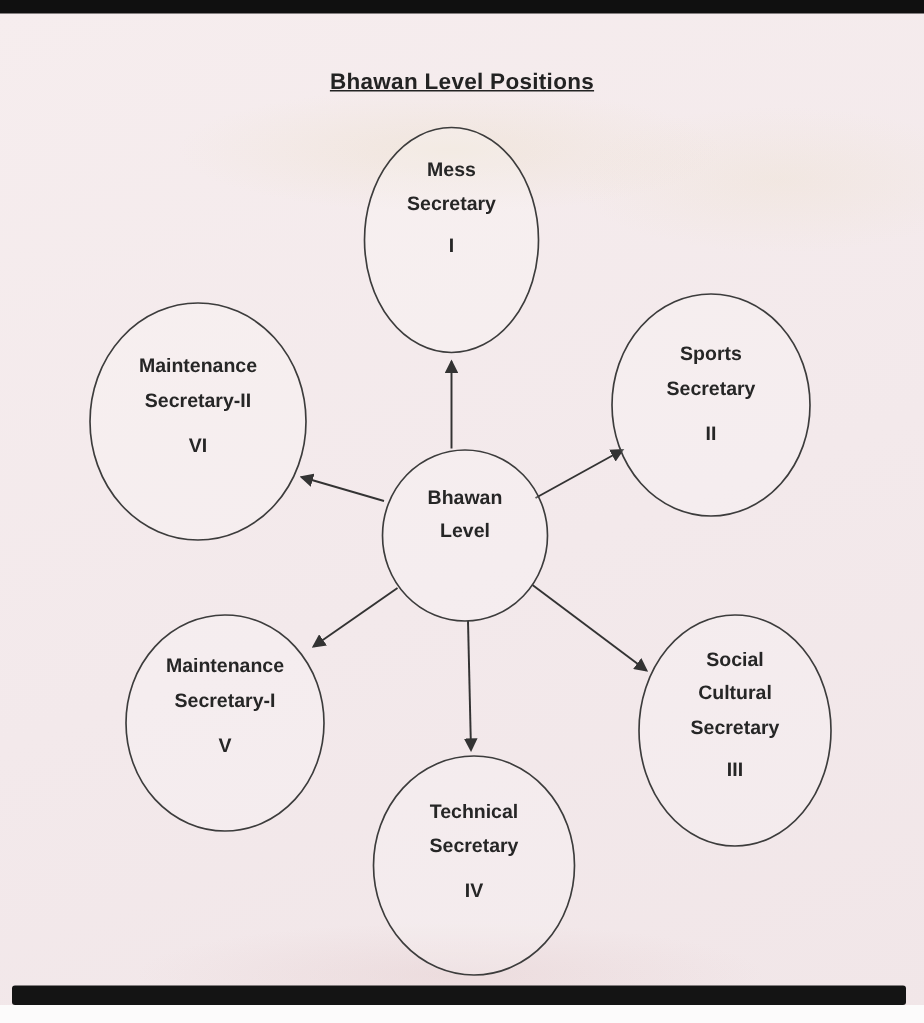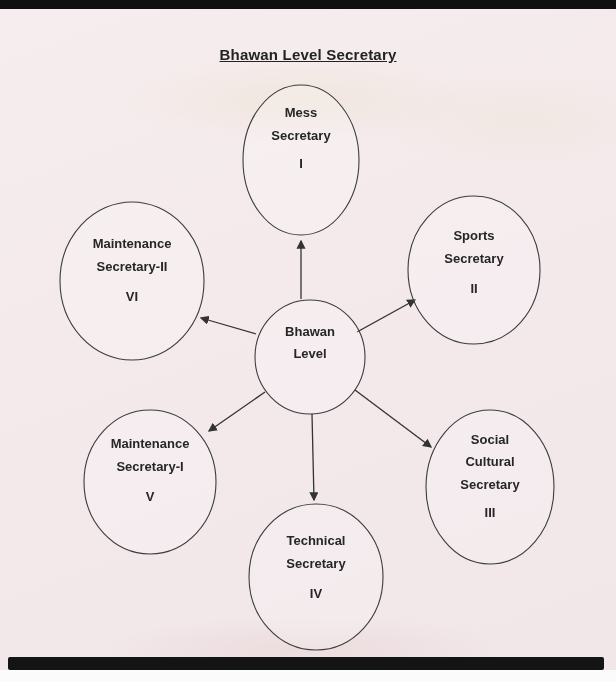--- a/index.html
+++ b/index.html
@@ -71,21 +71,21 @@
     fill: none;
   }
 </style>
 </head>
 <body>
 
 <div class="page">
 
   <div class="scan-bar-top"></div>
 
-  <div class="page-title">Bhawan Level Secretary</div>
+  <div class="page-title">Bhawan Level Positions</div>
 
   <svg class="diagram" width="616" height="682" viewBox="0 0 616 682">
     <defs>
       <marker id="arrow" viewBox="0 0 10 10" refX="8.5" refY="5" markerWidth="7" markerHeight="7" orient="auto-start-reverse">
         <path d="M0,0 L10,5 L0,10 z" fill="#333333"></path>
       </marker>
     </defs>
 
     <g>
       <line class="edge-line" x1="301" y1="299" x2="301" y2="241" marker-end="url(#arrow)"></line>

